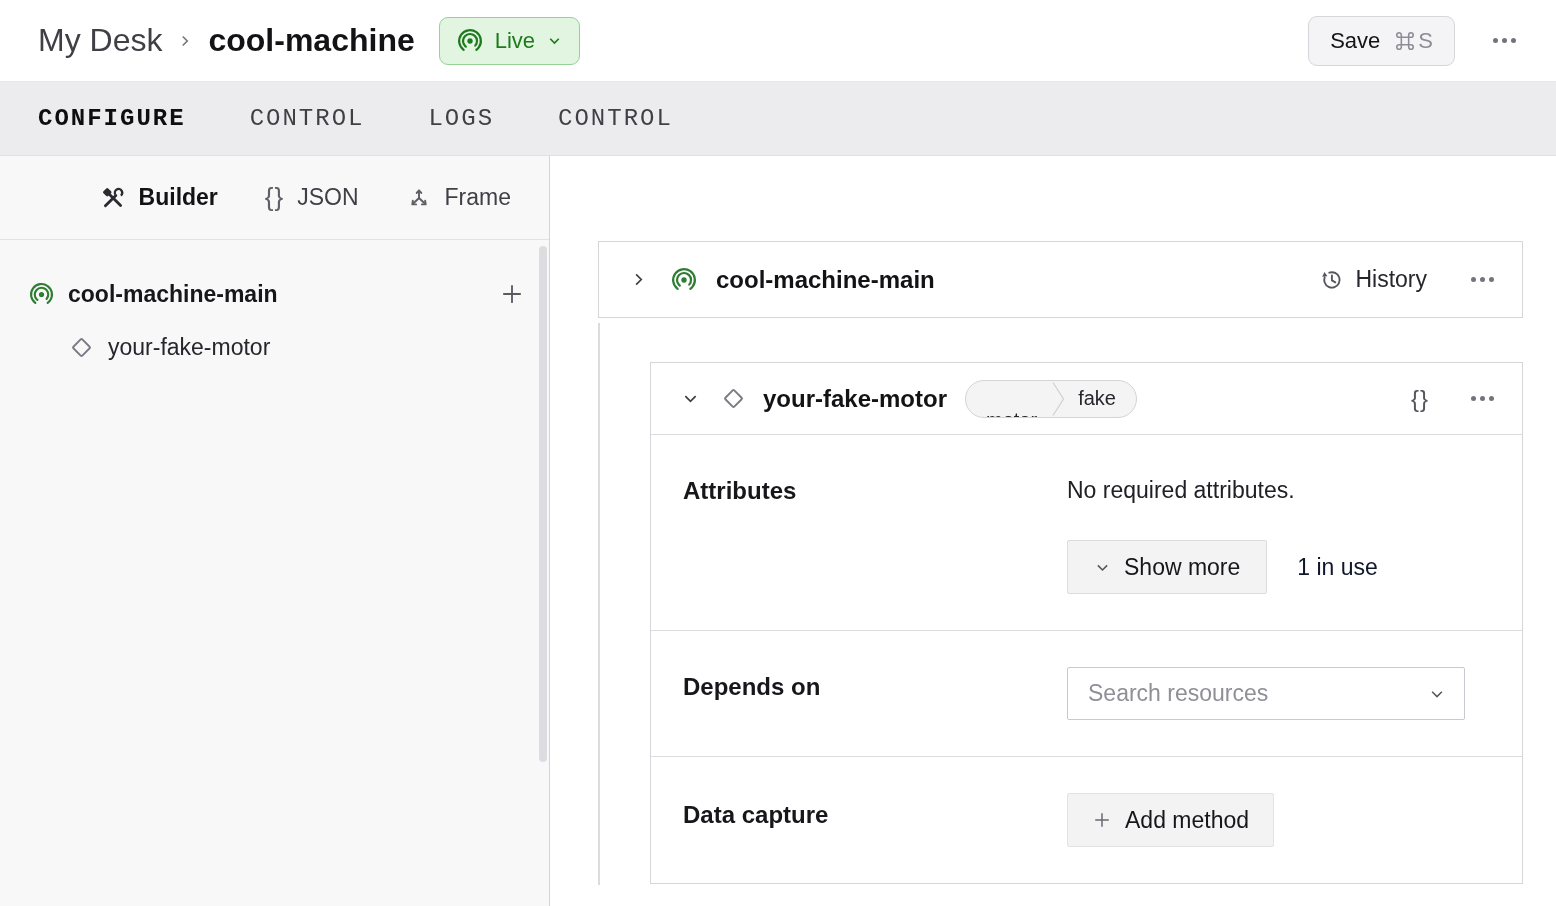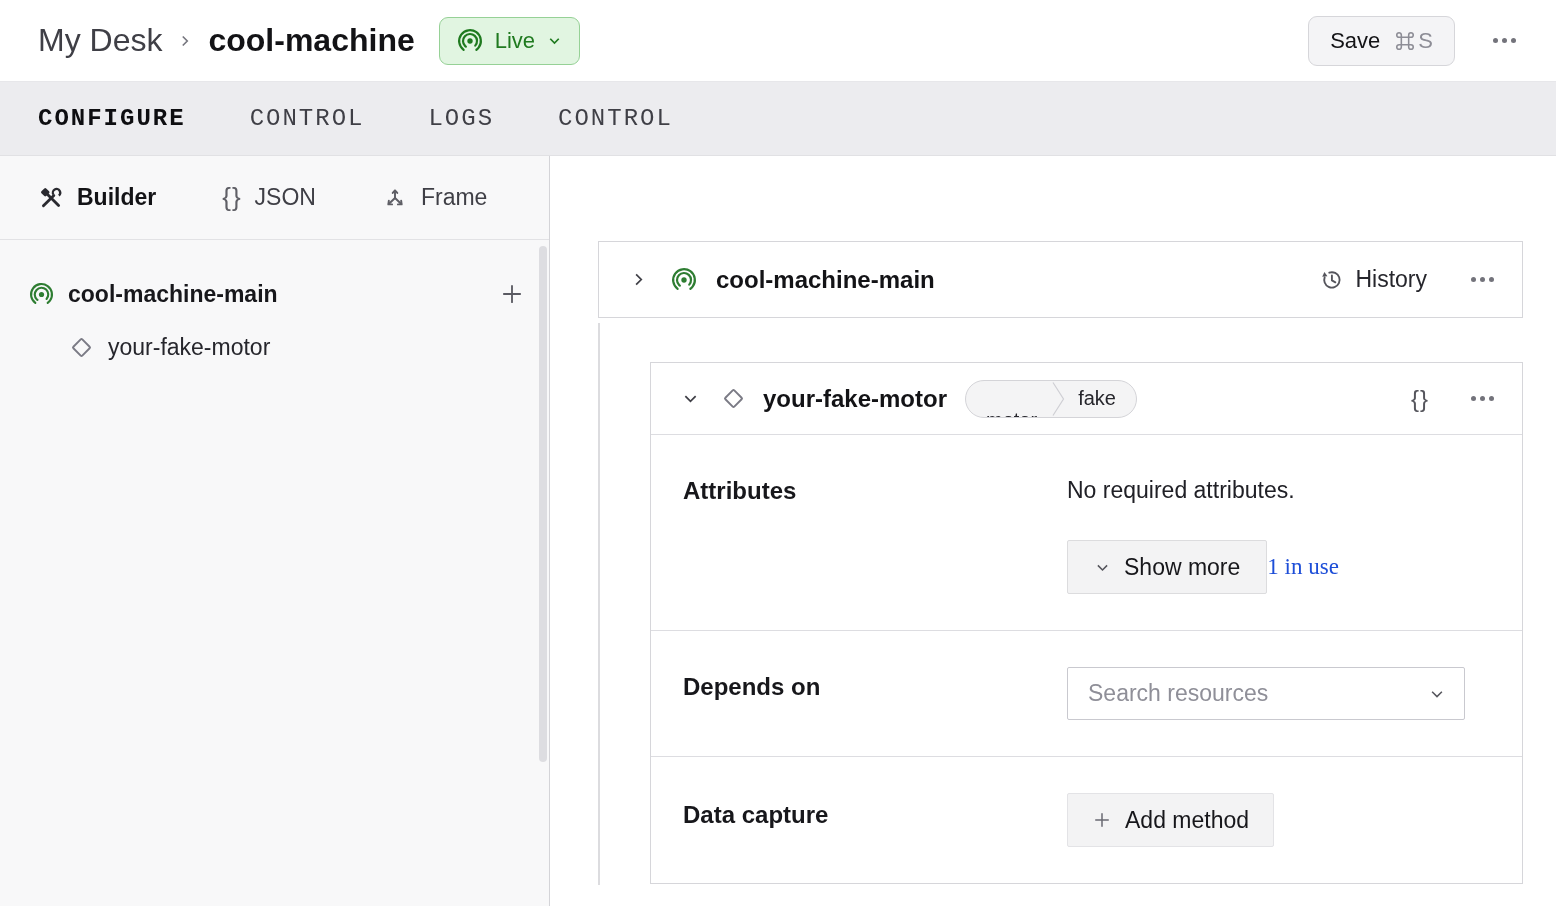--- a/index.html
+++ b/index.html
@@ -55,21 +55,21 @@
   }
   .nav-tab.active { font-weight: 700; color: #0e0e11; }
 
   
   .sidebar {
     position: absolute; left: 0; top: 156px; width: 550px; height: 750px;
     background: #f8f8f9; border-right: 1px solid #d4d4d8;
   }
   .sidebar-toolbar {
     height: 84px; border-bottom: 1px solid #e2e2e5;
-    display: flex; align-items: center; padding: 0 38px; gap: 66px;
+    display: flex; align-items: center; padding: 0 38px; gap: 47px; justify-content: flex-end;
   }
   .view-tab { display: inline-flex; align-items: center; gap: 13px; font-size: 23px; color: #3f3f46; cursor: pointer; }
   .view-tab.active { color: #131316; font-weight: 700; }
   .view-tab .glyph-braces {
     font-size: 26px; color: #5f5f66; letter-spacing: 1px; font-weight: 400;
     line-height: 1; transform: translateY(-1px);
   }
   .tree { padding-top: 26px; }
   .tree-row-machine {
     height: 56px; display: flex; align-items: center; padding: 0 24px 0 28px; cursor: pointer;
@@ -121,21 +121,21 @@
   .attr-content { display: flex; flex-direction: column; }
   .attr-message { font-size: 23px; color: #202026; }
   .attr-actions { margin-top: 36px; display: flex; align-items: center; }
 
   .btn-gray {
     height: 54px; display: inline-flex; align-items: center; gap: 13px;
     background: #f3f3f4; border: 1px solid #dcdcde; border-radius: 2px;
     padding: 0 26px; font-size: 23px; color: #17171b; cursor: pointer; white-space: nowrap;
   }
   .btn-add { border-color: #e3e3e6; padding: 0 24px; }
-  .in-use { font-size: 23px; color: #1d4ed8; font-family: Liberation Serif, serif; }
+  .in-use { margin-left: 30px; font-size: 23px; color: #0f172a; }
 
   .select-box {
     width: 398px; height: 53px; background: #fff; border: 1px solid #c9c9cf; border-radius: 2px;
     display: flex; align-items: center; padding: 0 18px 0 20px; cursor: pointer;
   }
   .select-box input {
     border: none; outline: none; background: transparent; flex: 1;
     font-family: "Liberation Sans", sans-serif; font-size: 23px; color: #26262c;
   }
   .select-box input::placeholder { color: #8f8f98; }

